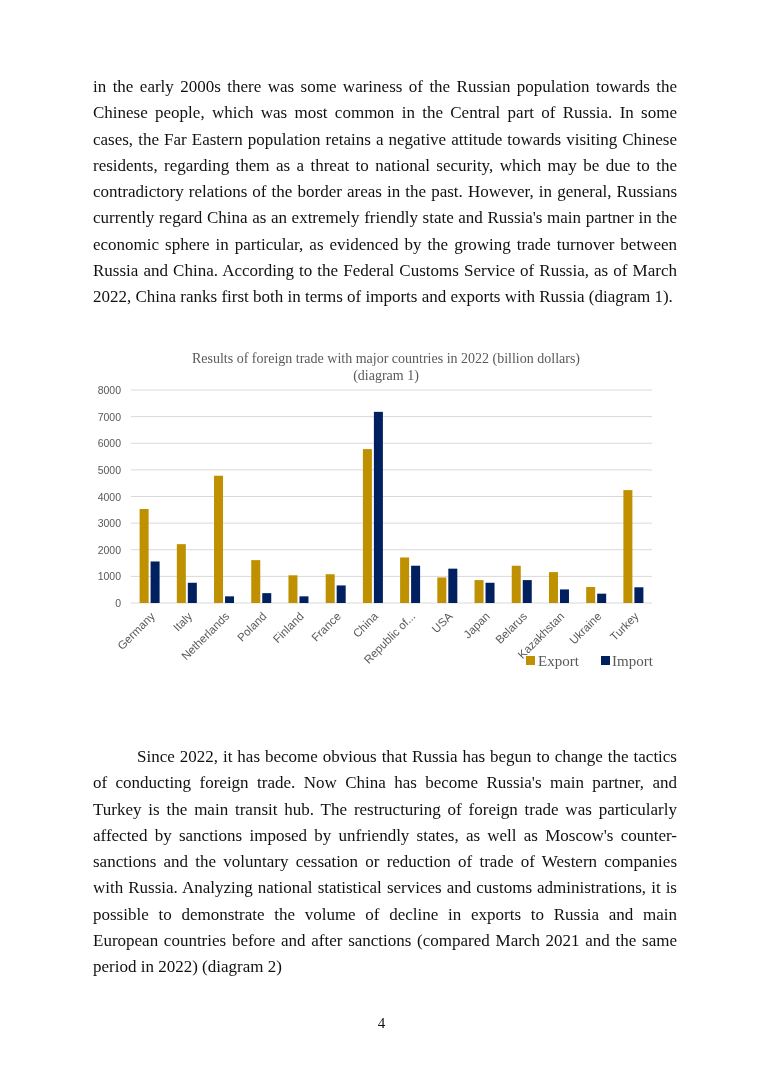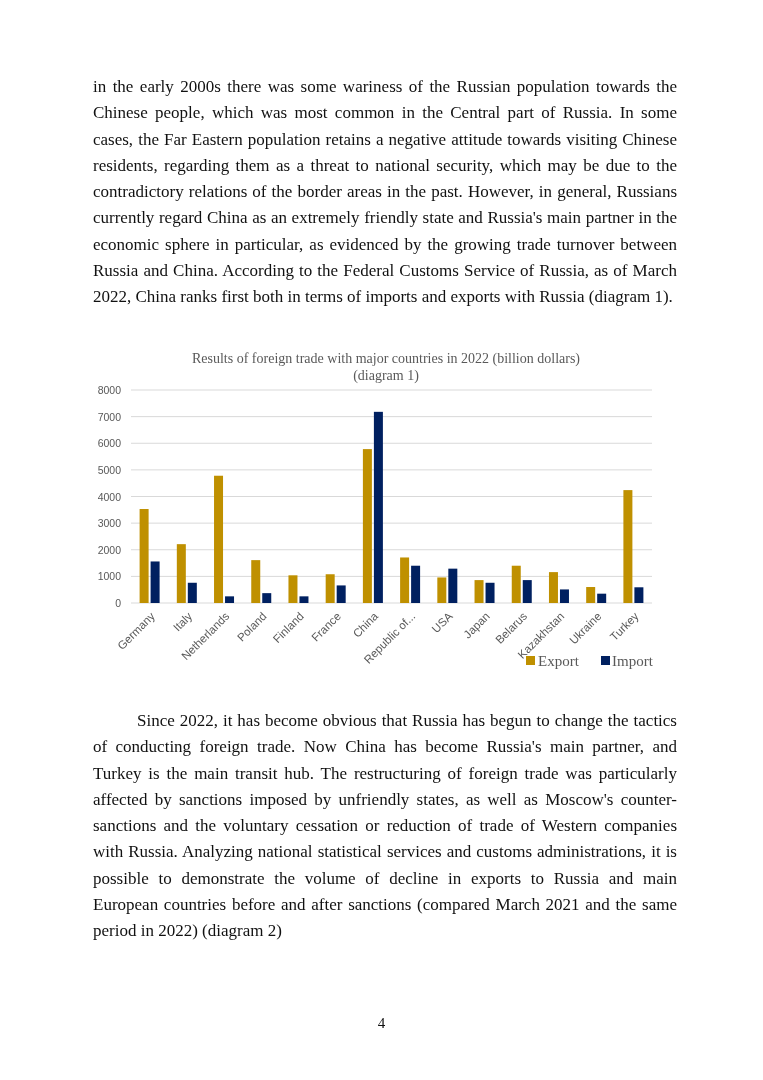--- a/index.html
+++ b/index.html
@@ -1,21 +1,21 @@
 <!DOCTYPE html>
 <html><head>
 <meta charset="utf-8">
 <style>
   html, body { margin: 0; padding: 0; background: #ffffff; }
   body { width: 763px; height: 1080px; position: relative; overflow: hidden;
          font-family: "Liberation Serif", serif; color: #111; }
   .para { position: absolute; left: 89px; width: 584px; font-size: 17px;
           line-height: 26.3px; text-align: justify; margin: 4px; }
   #para1 { top: 70px; }
-  #para2 { top: 704px; text-indent: 44px; }
+  #para2 { top: 740px; text-indent: 44px; }
   #chart { position: absolute; left: 80px; top: 340px; width: 600px; height: 340px; }
   .chart-title { font-family: "Liberation Serif", serif; font-size: 14px; fill: #595959; }
   .ytick { font-family: "Liberation Sans", sans-serif; font-size: 10.5px; fill: #595959; }
   .xtick { font-family: "Liberation Sans", sans-serif; font-size: 11.5px; fill: #595959; }
   .legend-text { font-family: "Liberation Serif", serif; font-size: 15px; fill: #595959; }
   .grid { stroke: #d9d9d9; stroke-width: 1; }
   #page-number { position: absolute; top: 1015px; left: 0; width: 763px; text-align: center;
                  font-size: 15px; }
 </style>
 </head>

